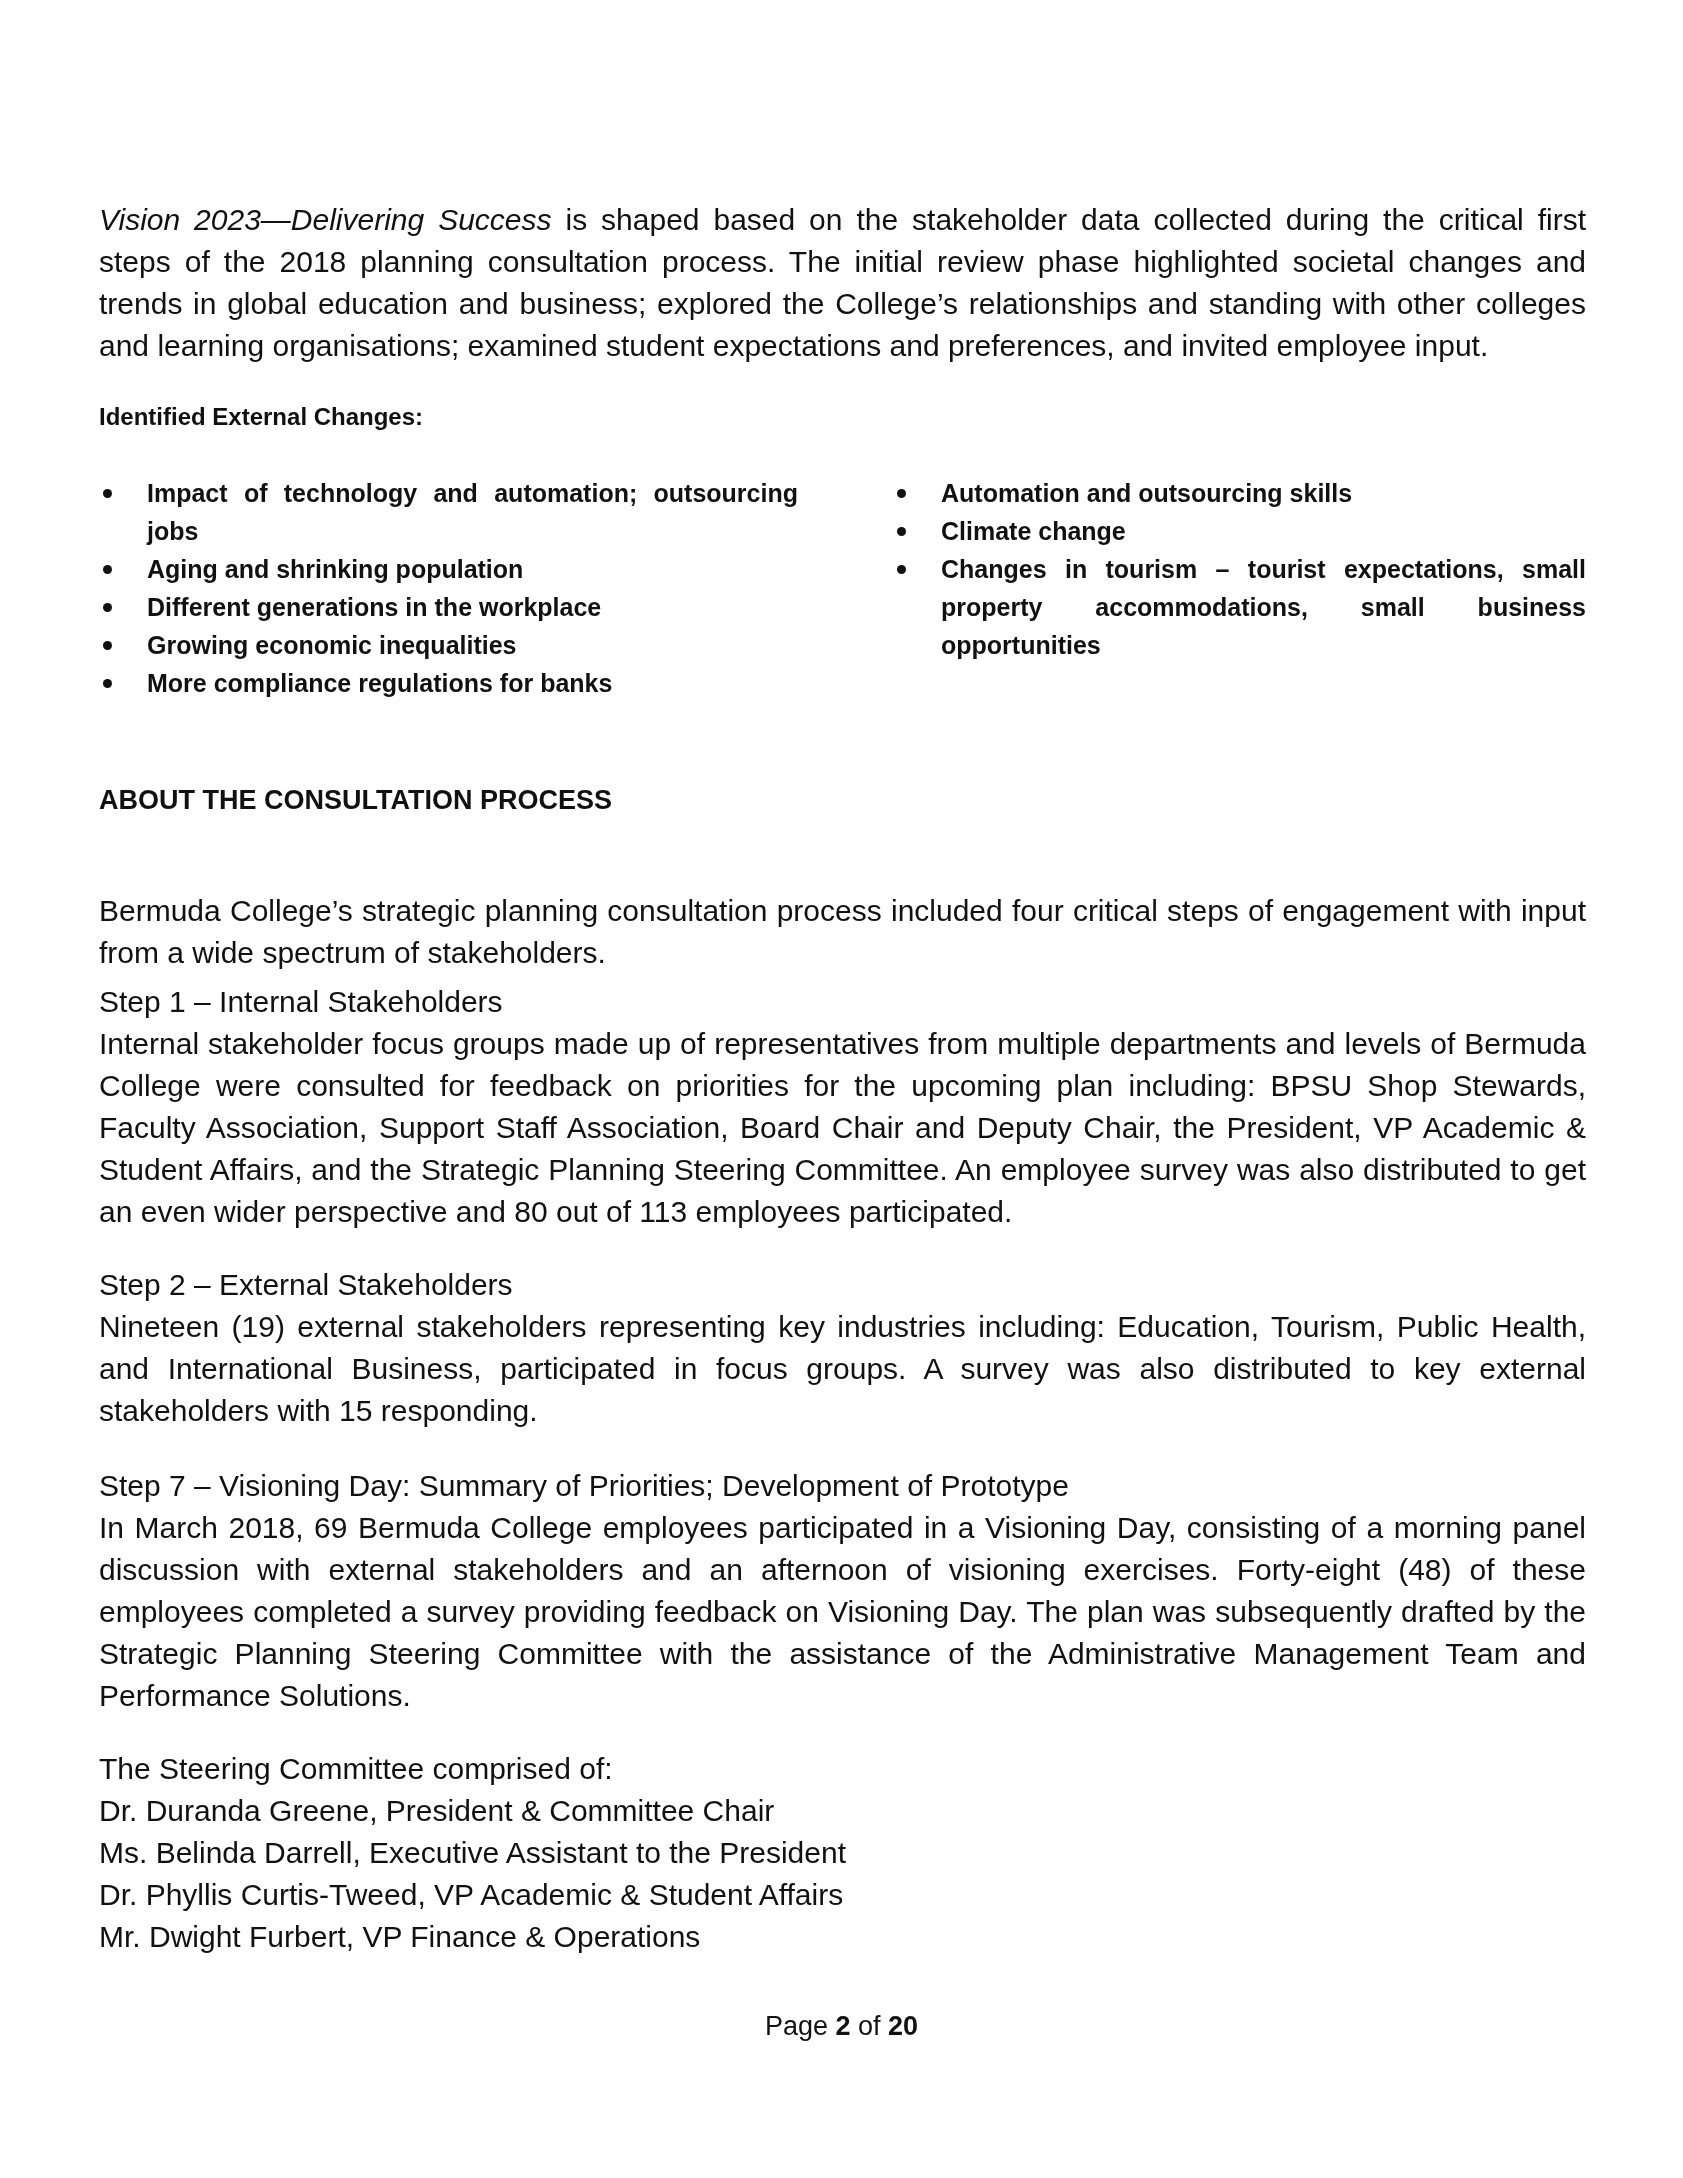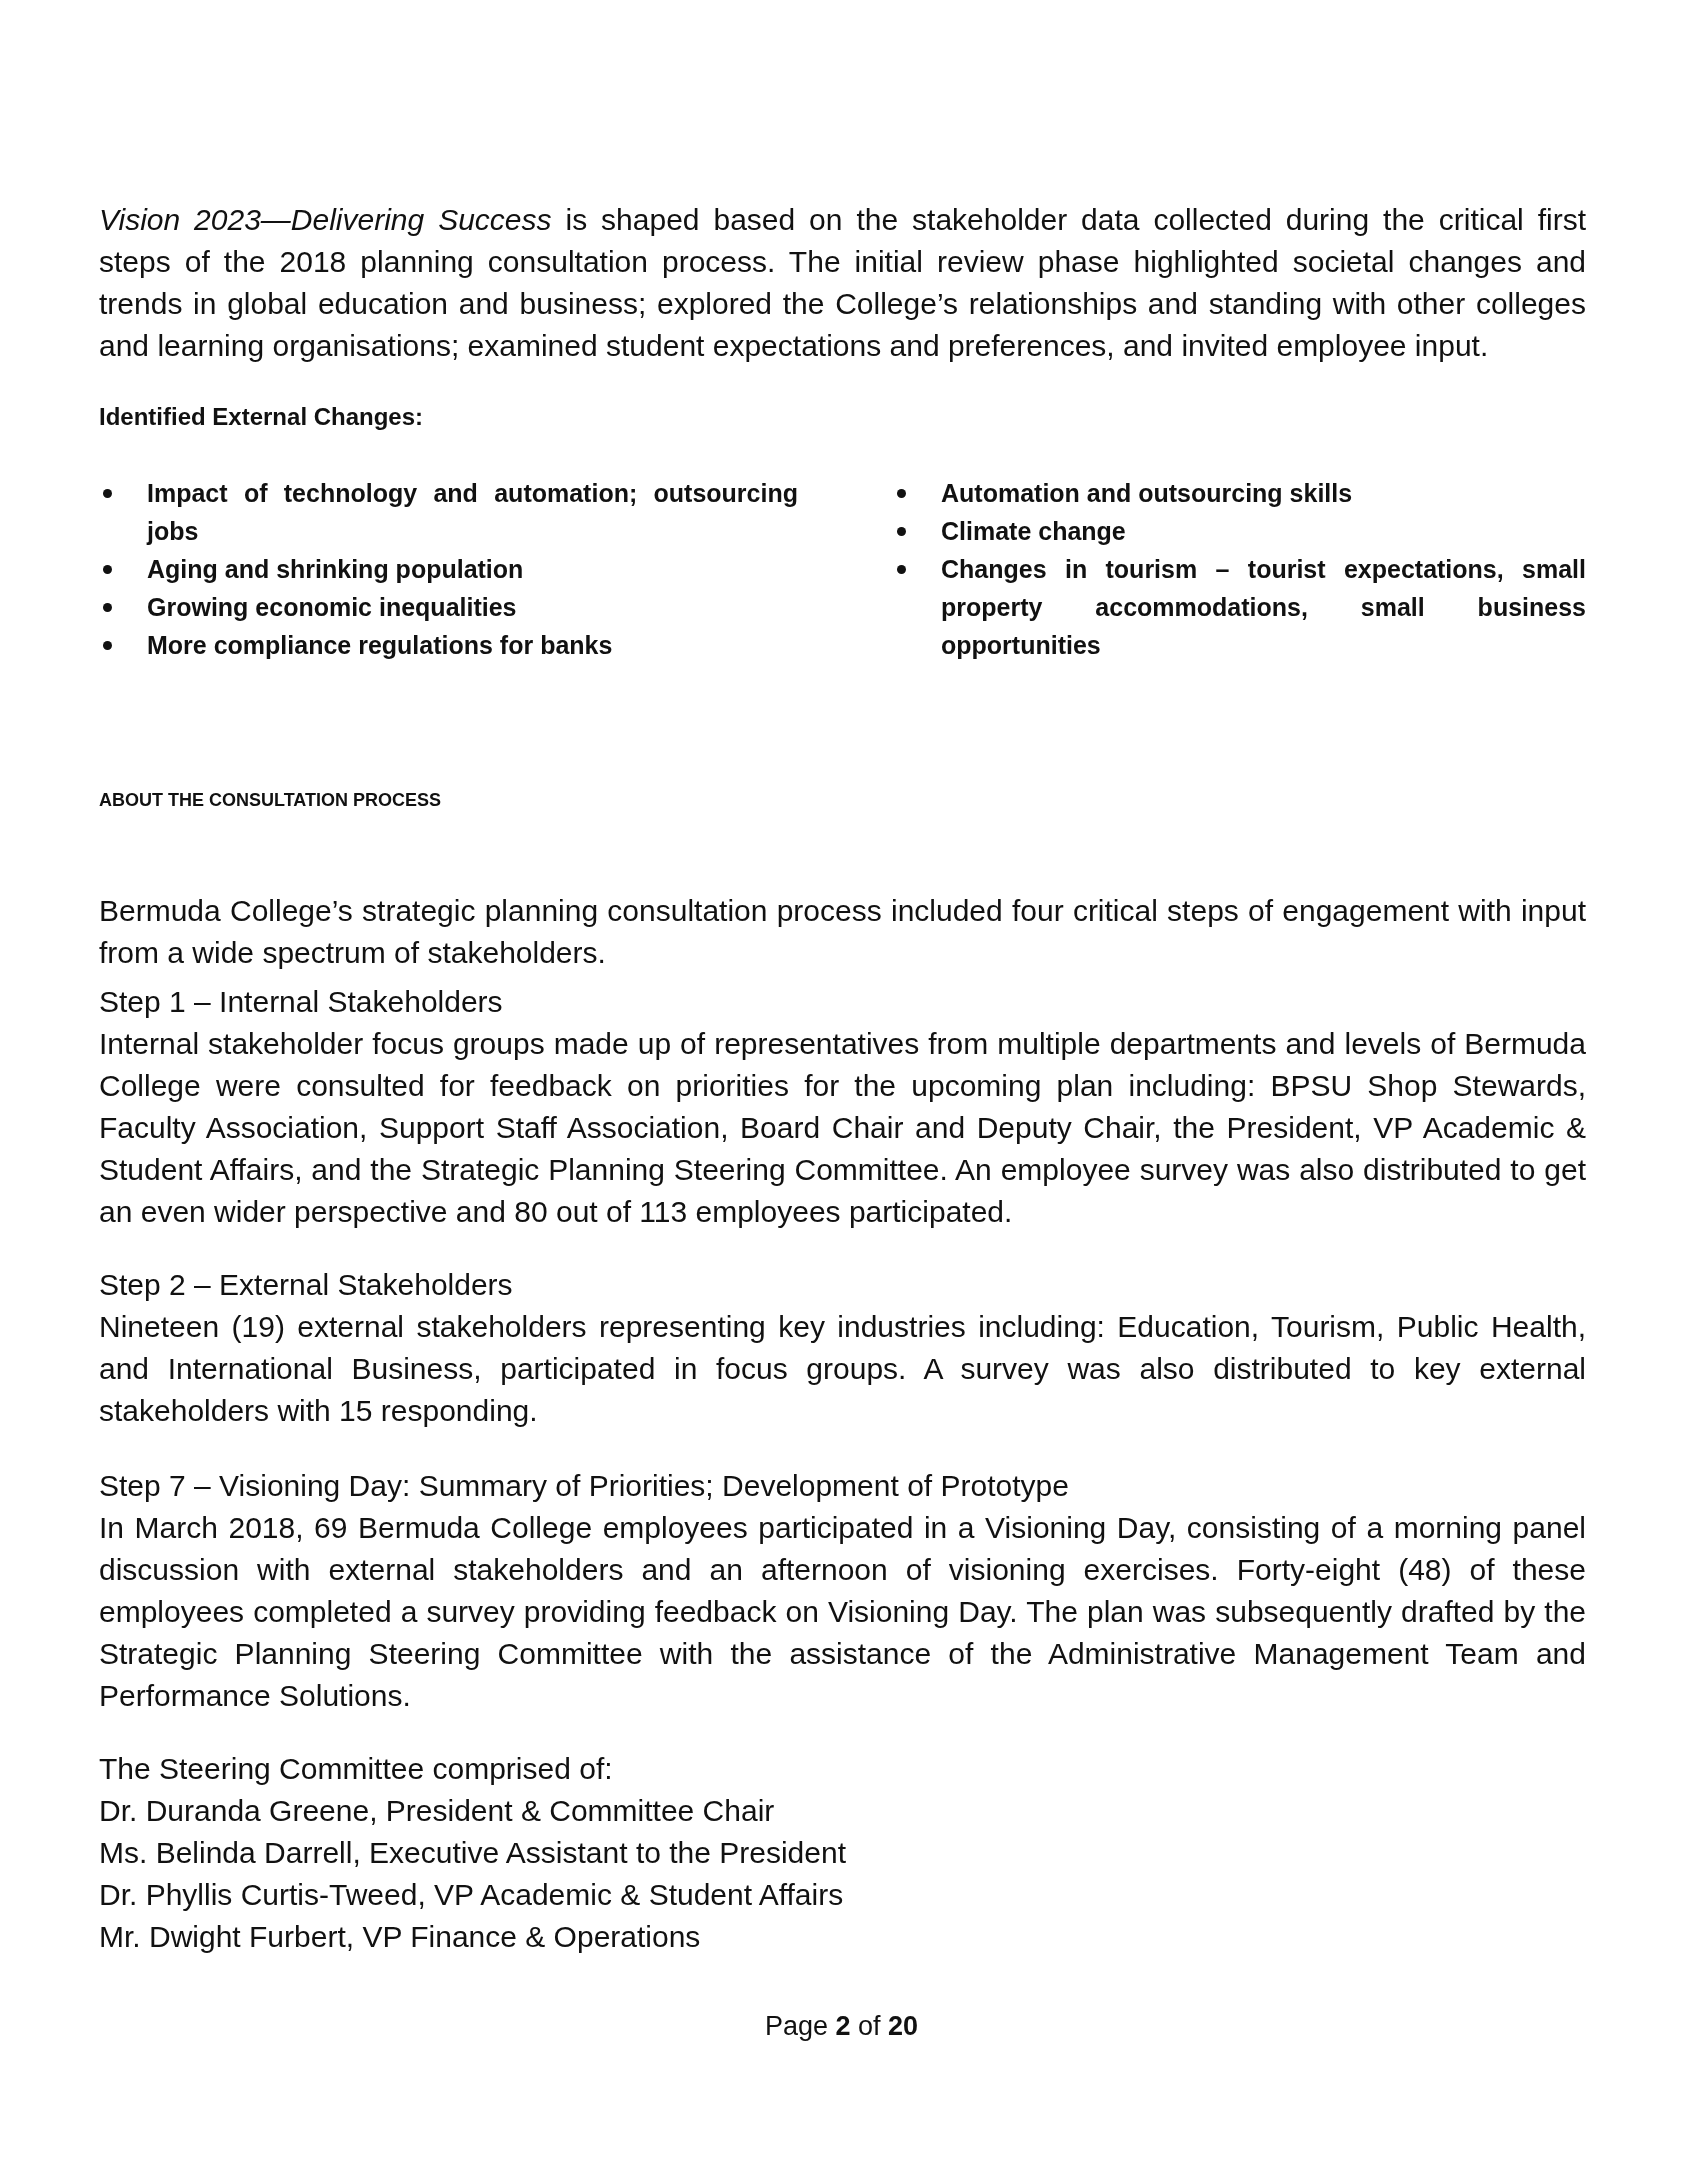--- a/index.html
+++ b/index.html
@@ -28,21 +28,21 @@
       font-size: 30px;
       line-height: 42px;
       text-align: justify;
       margin: 0;
     }
     .para.left { text-align: left; }
     .para .ital { font-style: italic; }
     .heading {
       position: absolute;
       left: 0;
-      font-size: 18px;
+      font-size: 27px;
       line-height: 41px;
       font-weight: bold;
       margin: 0;
       white-space: nowrap;
     }
     .heading.small {
       font-size: 24px;
     }
     .bullets {
       position: absolute;
@@ -100,20 +100,21 @@
 
 <div class="page">
 
   <p class="para" style="top:199px;"><span class="ital">Vision 2023—Delivering Success</span><span> is shaped based on the stakeholder data collected during the critical first steps of the 2018 planning consultation process.  The initial review phase highlighted societal changes and trends in global education and business; explored the College’s relationships and standing with other colleges and learning organisations; examined student expectations and preferences, and invited employee input.</span></p>
 
   <h3 class="heading small" style="top:396px;">Identified External Changes:</h3>
 
   <ul class="bullets col-left">
     <li><span class="dot"></span><span>Impact of technology and automation; outsourcing jobs</span></li>
     <li><span class="dot"></span><span>Aging and shrinking population</span></li>
+    <li><span class="dot"></span><span>Different generations in the workplace</span></li>
     <li><span class="dot"></span><span>Growing economic inequalities</span></li>
     <li><span class="dot"></span><span>More compliance regulations for banks</span></li>
   </ul>
 
   <ul class="bullets col-right">
     <li><span class="dot"></span><span>Automation and outsourcing skills</span></li>
     <li><span class="dot"></span><span>Climate change</span></li>
     <li><span class="dot"></span><span>Changes in tourism – tourist expectations, small property accommodations, small business opportunities</span></li>
   </ul>
 

